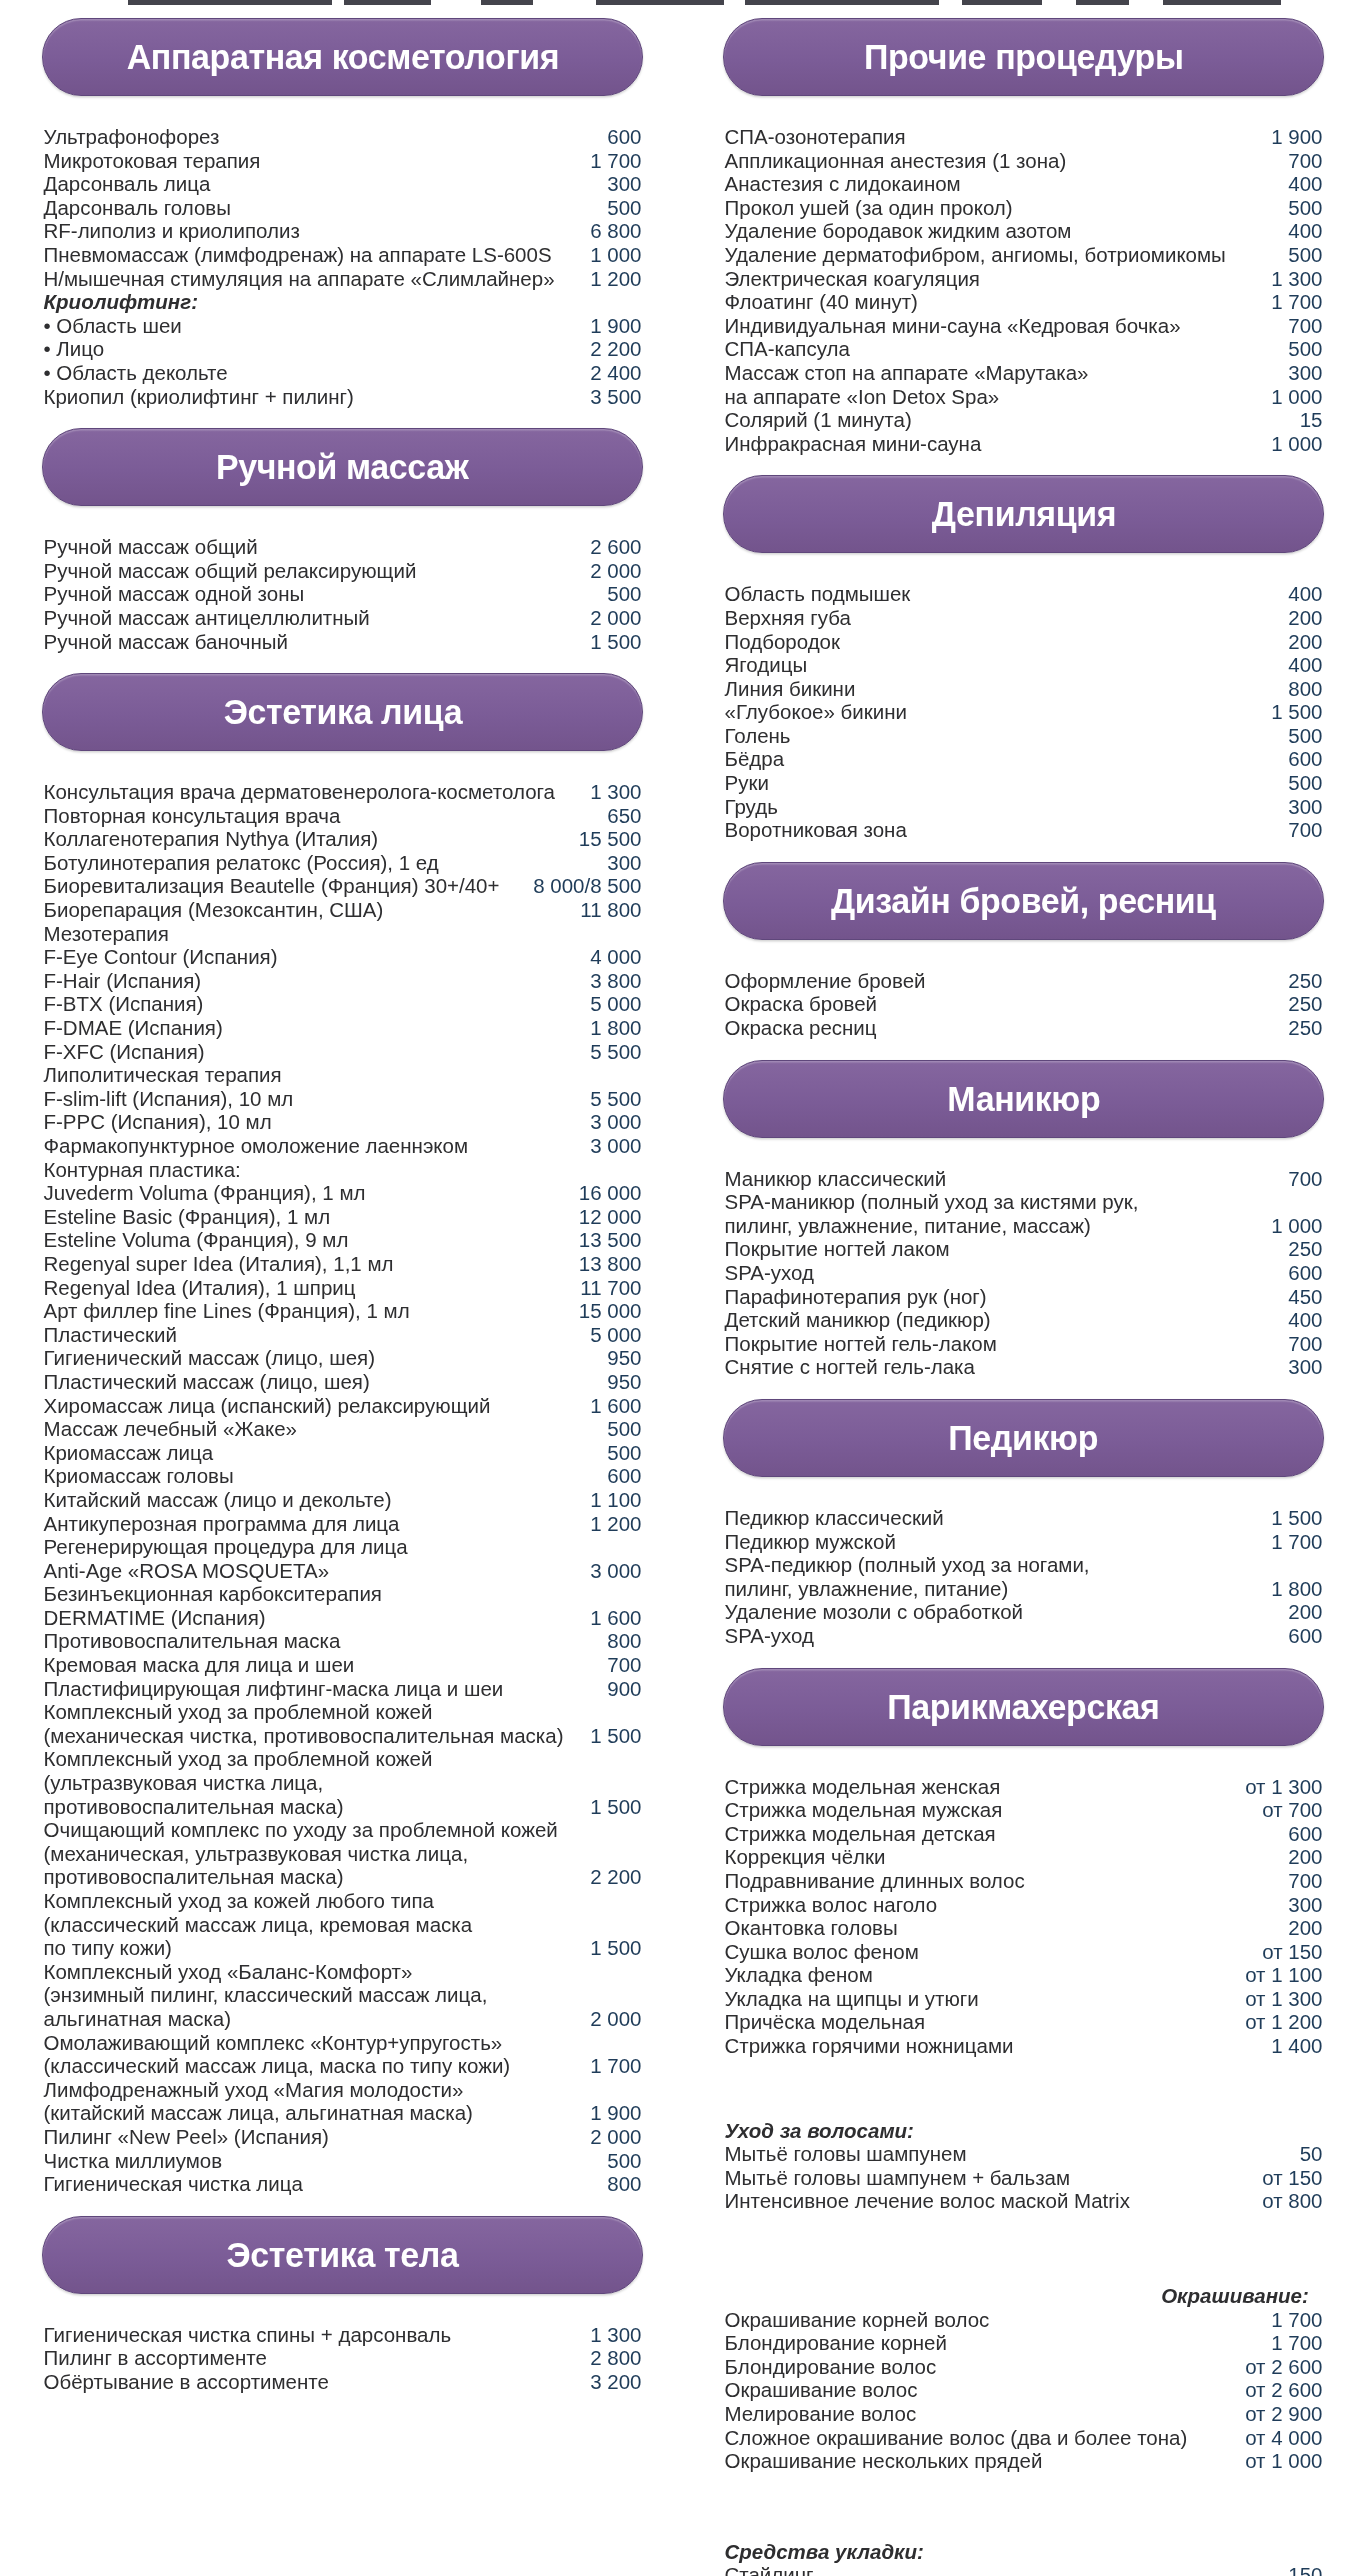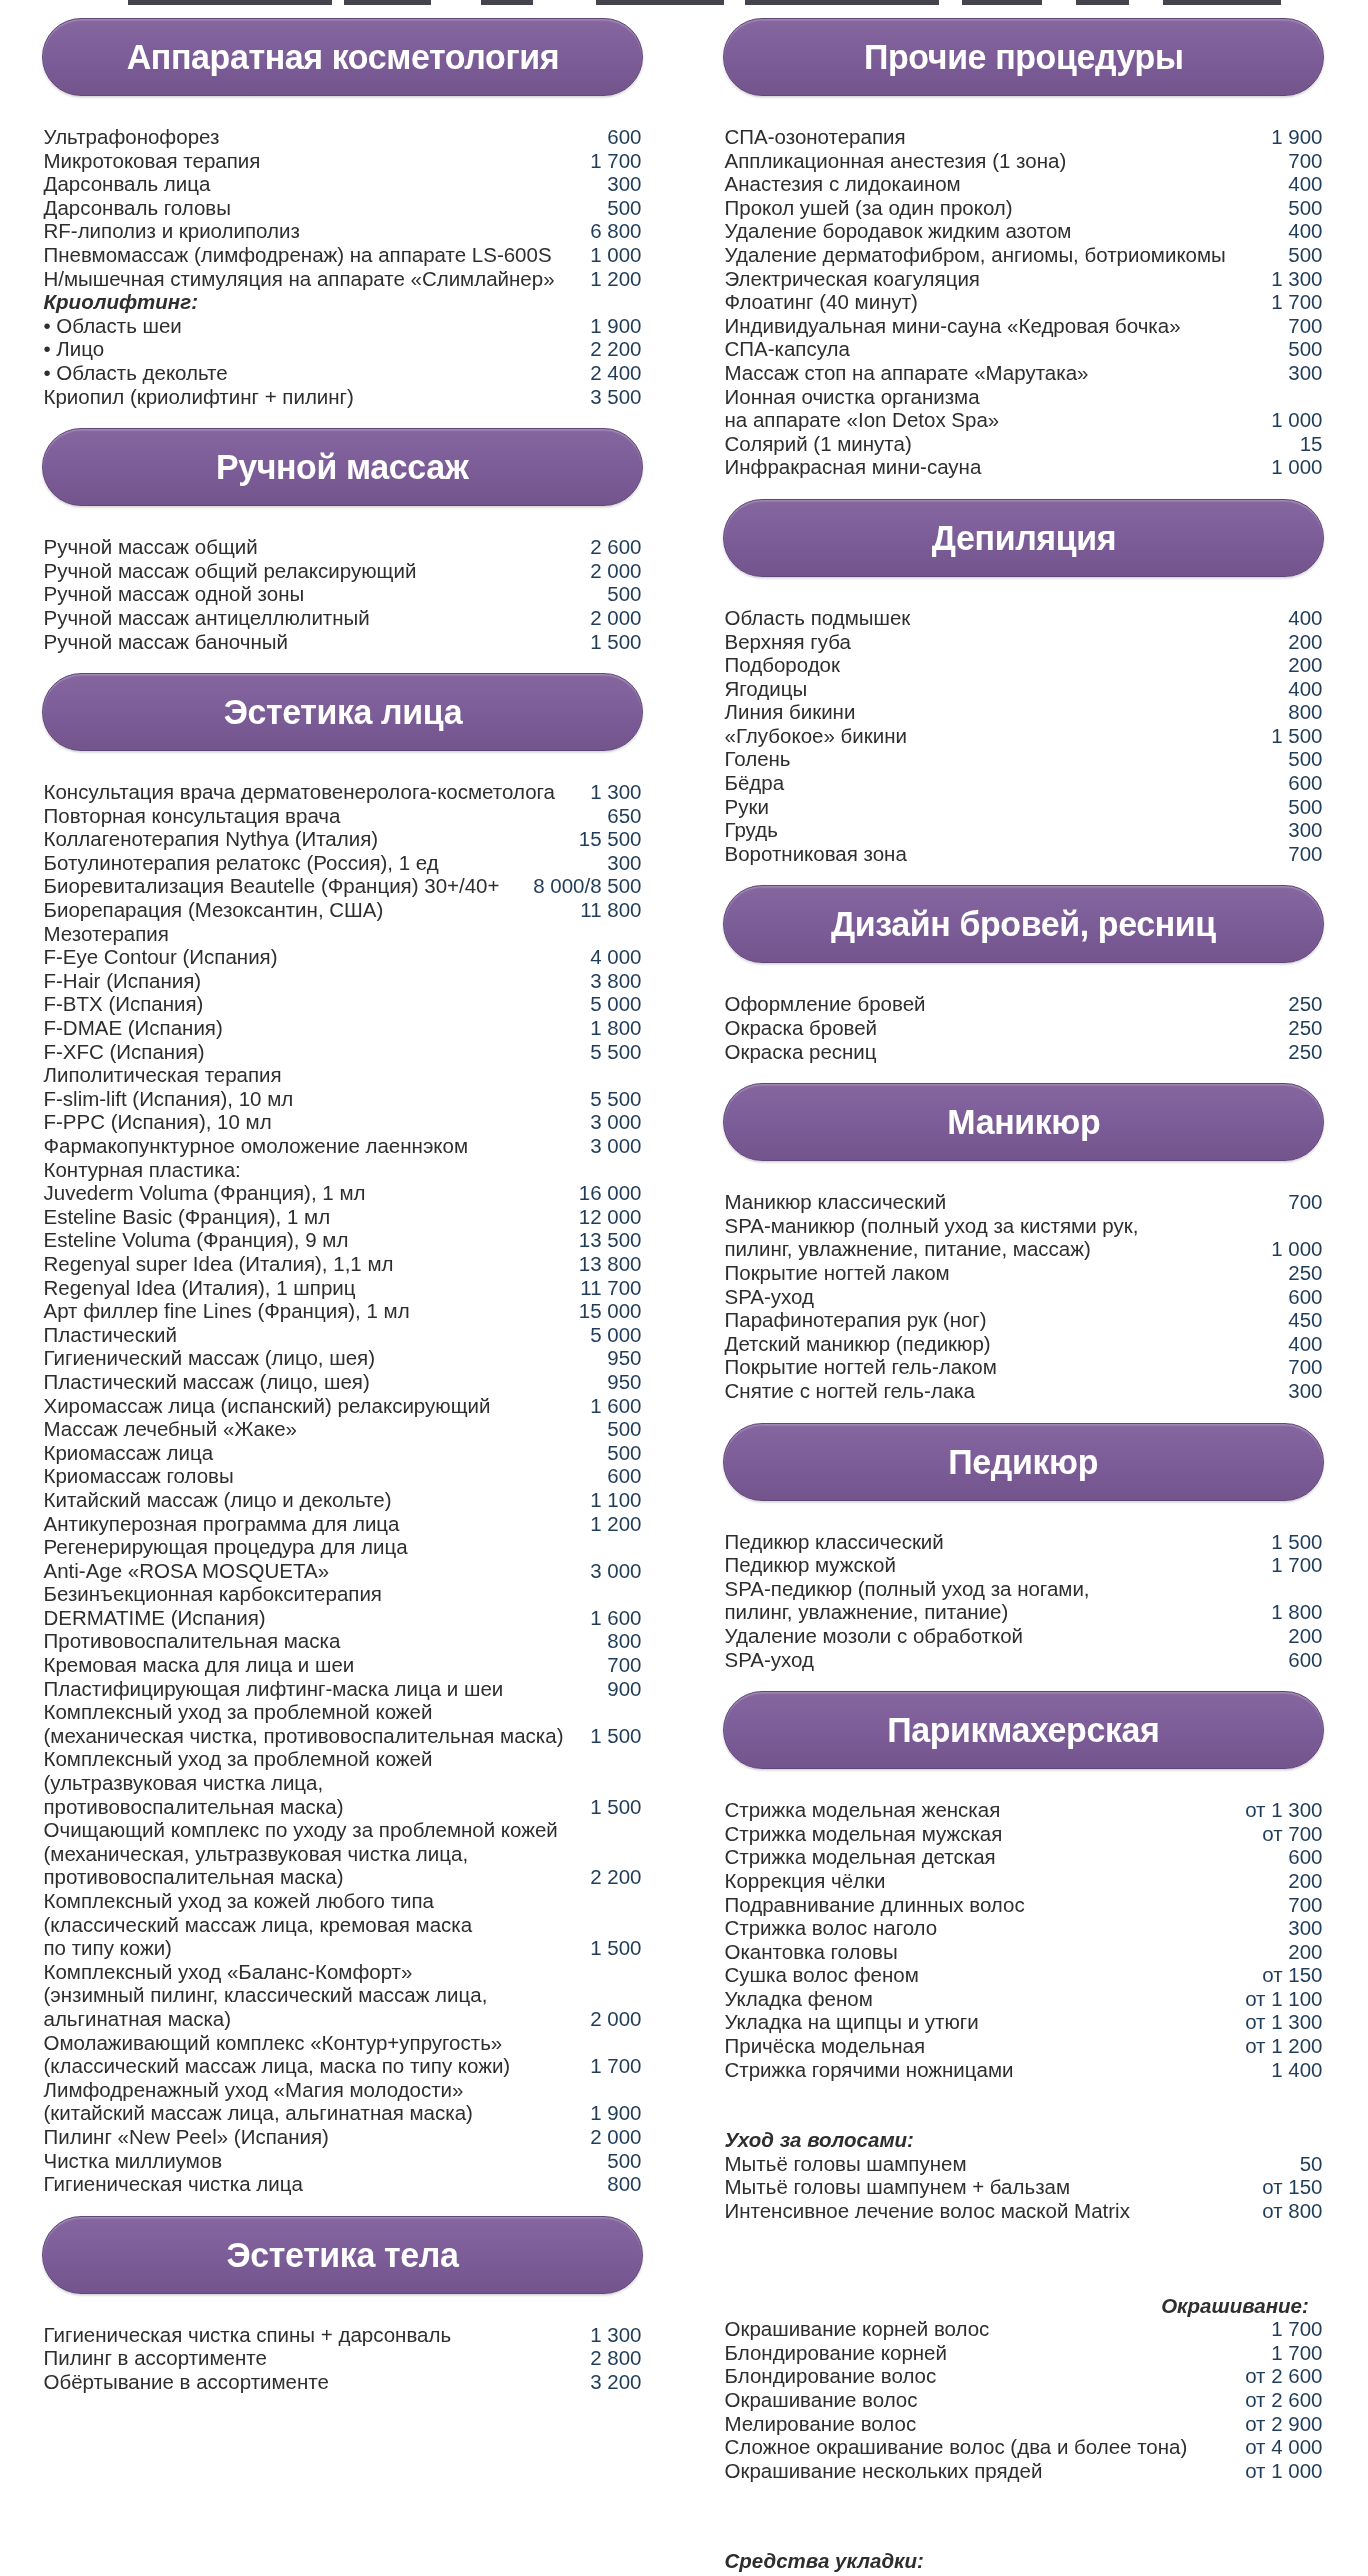--- a/index.html
+++ b/index.html
@@ -439,24 +439,20 @@
   </div>
             <div class="row">
     <span class="svc">СПА-капсула</span>
     <span class="price">500</span>
   </div>
             <div class="row">
     <span class="svc">Массаж стоп на аппарате «Марутака»</span>
     <span class="price">300</span>
   </div>
             <div class="row">
-    <span class="svc">Ионная очистка организма</span>
-    <span class="price"></span>
-  </div>
-            <div class="row">
     <span class="svc">на аппарате «Ion Detox Spa»</span>
     <span class="price">1 000</span>
   </div>
             <div class="row">
     <span class="svc">Солярий (1 минута)</span>
     <span class="price">15</span>
   </div>
             <div class="row">
     <span class="svc">Инфракрасная мини-сауна</span>
     <span class="price">1 000</span>
@@ -653,21 +649,21 @@
     <span class="price">от 1 300</span>
   </div>
             <div class="row">
     <span class="svc">Причёска модельная</span>
     <span class="price">от 1 200</span>
   </div>
             <div class="row">
     <span class="svc">Стрижка горячими ножницами</span>
     <span class="price">1 400</span>
   </div>
-            <div class="row bold" style="margin-top: 47px;">
+            <div class="row bold" style="margin-top: 61px;">
     <span class="svc">Уход за волосами:</span>
     <span class="price"></span>
   </div>
             <div class="row">
     <span class="svc">Мытьё головы шампунем</span>
     <span class="price">50</span>
   </div>
             <div class="row">
     <span class="svc">Мытьё головы шампунем + бальзам</span>
     <span class="price">от 150</span>

